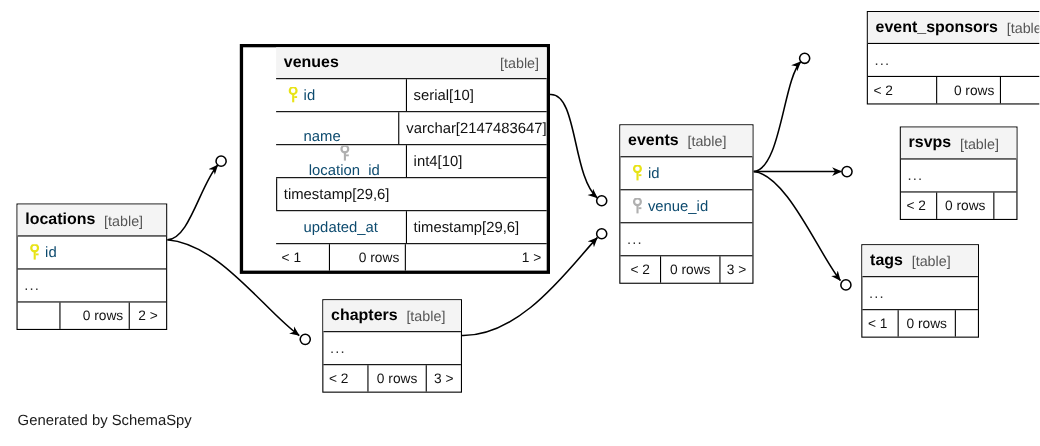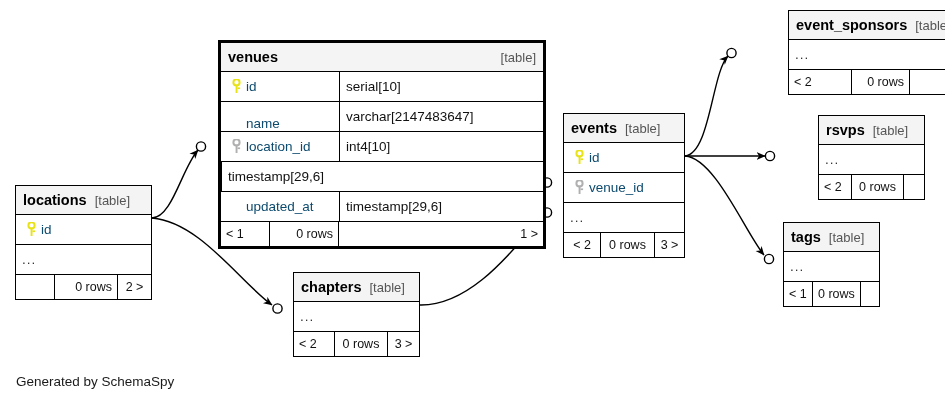--- a/index.html
+++ b/index.html
@@ -129,26 +129,26 @@
   .caption {
     position: absolute;
     left: 16px;
     top: 374px;
     font-size: 13.5px;
     color: #1a1a1a;
     white-space: nowrap;
   }
   
   #tbl-locations   { left: 15px;  top: 185px; width: 137px; }
-  #tbl-venues      { left: 218px; top: 40px;  width: 328px; }
+  #tbl-venues      { left: 218px; top: 40px;  width: 282px; padding-left: 30px; }
   #tbl-chapters    { left: 293px; top: 272px; width: 127px; }
   #tbl-events      { left: 563px; top: 113px; width: 122px; }
   #tbl-event_sponsors { left: 788px; top: 10px;  width: 164px; }
   #tbl-rsvps       { left: 783px; top: 115px; width: 107px; margin-left: 35px; }
-  #tbl-tags        { left: 783px; top: 222px; width: 97px; }
+  #tbl-tags        { left: 783px; top: 222px; width: 107px; }
 </style>
 </head>
 <body>
 
 <div id="canvas">
 
   <svg id="edge-layer" viewBox="0 0 945 405" xmlns="http://www.w3.org/2000/svg">
     <defs>
       <marker id="arrowhead" markerWidth="9" markerHeight="9" refX="8.5" refY="4.5" orient="auto" markerUnits="userSpaceOnUse">
         <path d="M0,0.6 L9,4.5 L0,8.4 L2.6,4.5 Z" fill="#000000"></path>
@@ -238,21 +238,21 @@
 
     <div class="trow">
       <div class="cell-name" style="width:118px;align-items:flex-end;">
         <span class="keybox"></span>
         <span>name</span>
       </div>
       <div class="cell-type">varchar[2147483647]</div>
     </div>
 
     <div class="trow">
-      <div class="cell-name" style="width:118px;">
+      <div class="cell-name" style="width:118px;flex-direction:column;">
         <span class="keybox">
           <svg width="9" height="15" viewBox="0 0 9 15">
               <circle cx="4.5" cy="3.4" r="3.1" fill="none" stroke="#b0b0b0" stroke-width="2"></circle>
               <rect x="3.6" y="5.6" width="1.9" height="8.4" fill="#b0b0b0"></rect>
               <rect x="5.5" y="8.4" width="2.6" height="1.7" fill="#b0b0b0"></rect>
             </svg>
         </span>
         <span>location_id</span>
       </div>
       <div class="cell-type">int4[10]</div>

